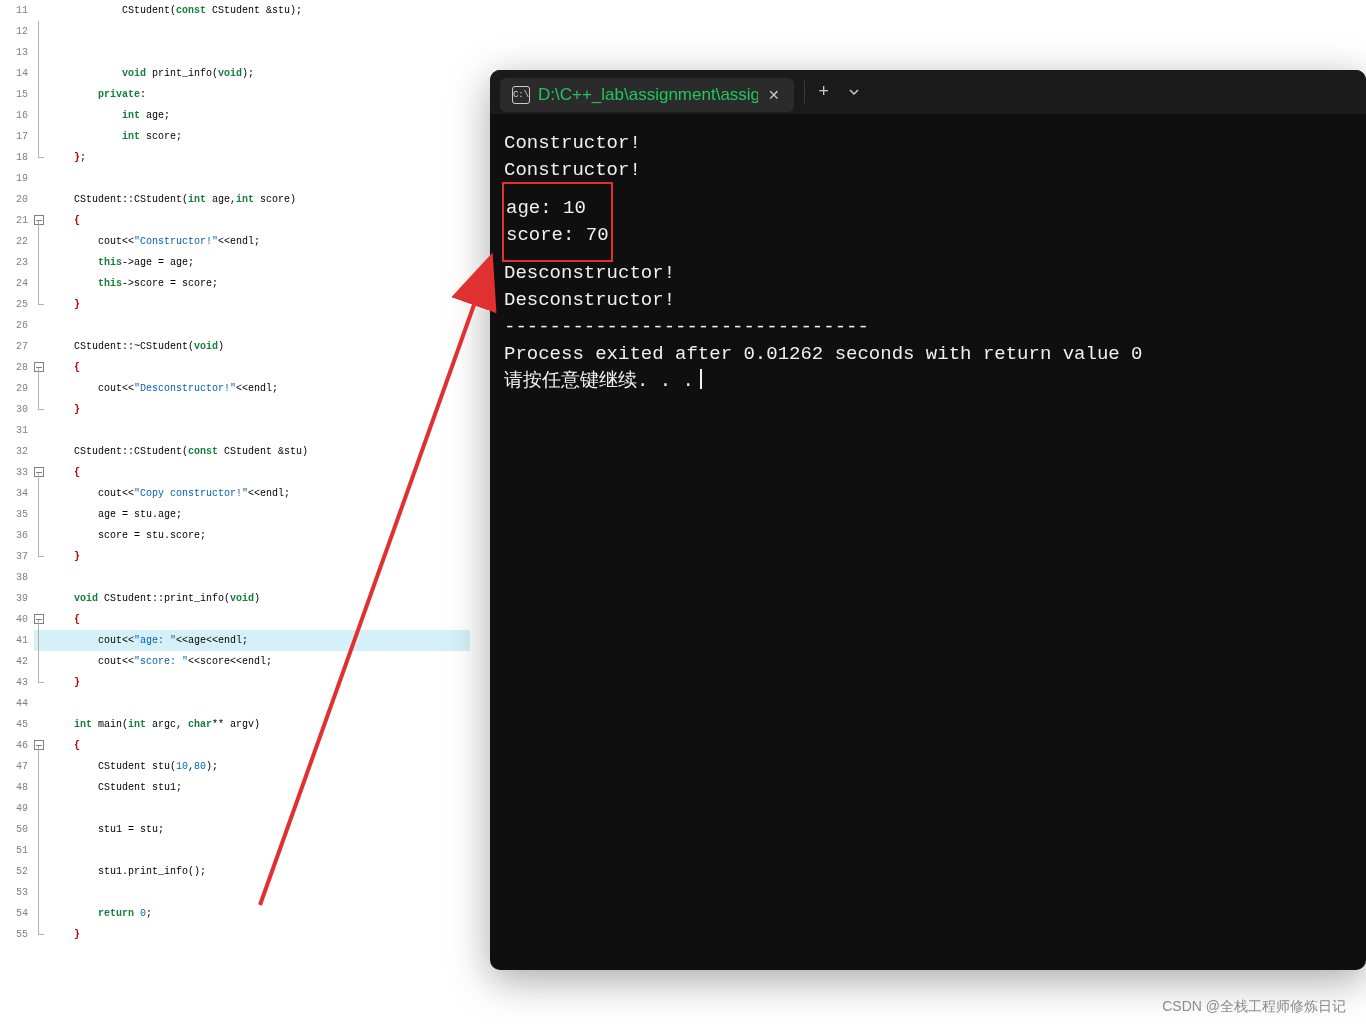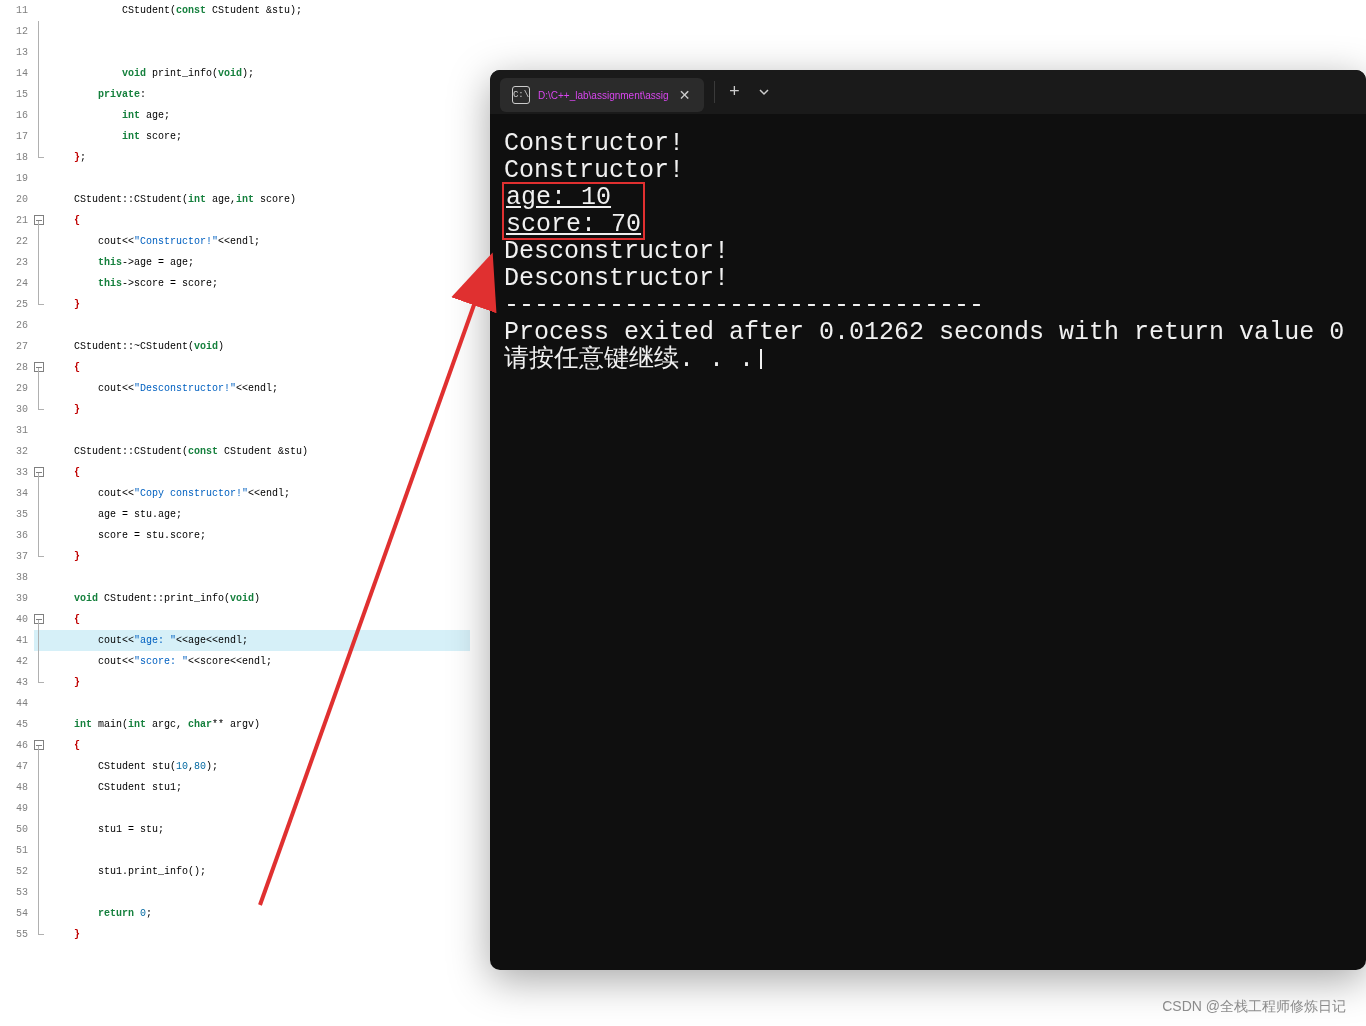--- a/index.html
+++ b/index.html
@@ -19,27 +19,27 @@
   .code { flex: 1; padding-left: 2px; }
   .kw { color: #15803d; font-weight: bold; }
   .br { color: #c00000; font-weight: bold; }
   .str { color: #0060c0; }
   .num { color: #0369a1; }
   .line.hl { background: #d6f0f8; }
   .terminal { position: absolute; left: 490px; top: 70px; width: 876px; height: 900px; background: #0f0f0f; border-radius: 10px; box-shadow: 0 10px 40px rgba(0,0,0,.35); overflow: hidden; color: #f0f0f0; }
   .titlebar { height: 44px; background: #1a1a1a; display: flex; align-items: center; padding-left: 10px; }
   .tab { display: flex; align-items: center; gap: 8px; background: #2b2b2b; height: 34px; padding: 0 12px; border-radius: 6px; margin-top: 6px; }
   .tab .ticon { width: 18px; height: 18px; border: 1.5px solid #ccc; border-radius: 3px; display: flex; align-items: center; justify-content: center; font-size: 9px; color: #ccc; }
-  .tab .ttitle { font-family: "Segoe UI", sans-serif; font-size: 10px; color: #d946ef; max-width: 220px; overflow: hidden; white-space: nowrap; text-align: right; }
+  .tab .ttitle { font-family: "Segoe UI", sans-serif; font-size: 17px; color: #22c55e; max-width: 220px; overflow: hidden; white-space: nowrap; text-align: right; }
   .tab .tclose { font-family: "Segoe UI", sans-serif; color: #ccc; font-size: 14px; padding: 0 2px; cursor: pointer; }
   .tab-sep { width: 1px; height: 22px; background: #3a3a3a; margin: 0 4px 0 10px; align-self: center; }
   .newtab { width: 30px; height: 30px; display: flex; align-items: center; justify-content: center; color: #ccc; font-size: 18px; cursor: pointer; }
   .tabdrop { width: 30px; height: 30px; display: flex; align-items: center; justify-content: center; color: #ccc; cursor: pointer; }
-  .termbody { padding: 16px 14px; font-family: Consolas, "Courier New", monospace; font-size: 25px; line-height: 27px; white-space: pre; }
-  .redbox { border: 2px solid #e03030; display: inline-block; padding: 0 2px; margin: -2px; text-decoration: underline; }
+  .termbody { padding: 16px 14px; font-family: Consolas, "Courier New", monospace; font-size: 19px; line-height: 27px; white-space: pre; }
+  .redbox { border: 2px solid #e03030; display: inline-block; padding: 11px 2px; margin: -2px; }
   .cursor { display: inline-block; width: 2px; height: 20px; background: #f0f0f0; vertical-align: -3px; margin-left: 6px; }
   .watermark { position: absolute; right: 20px; bottom: 10px; font-family: "Segoe UI", sans-serif; font-size: 14px; color: rgba(120,120,120,.85); }
   
   .arrow-svg { position: absolute; left: 0; top: 0; pointer-events: none; }
 </style>
 </head>
 <body>
 
 <div class="root">
 

